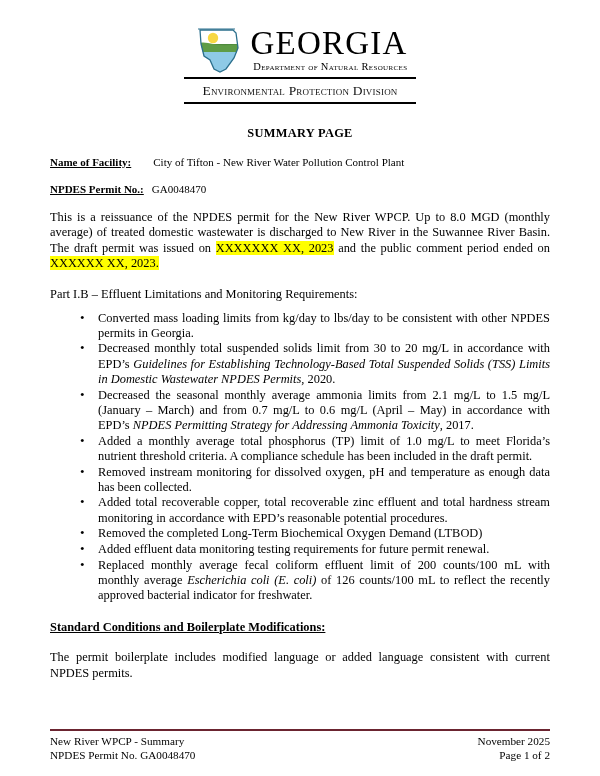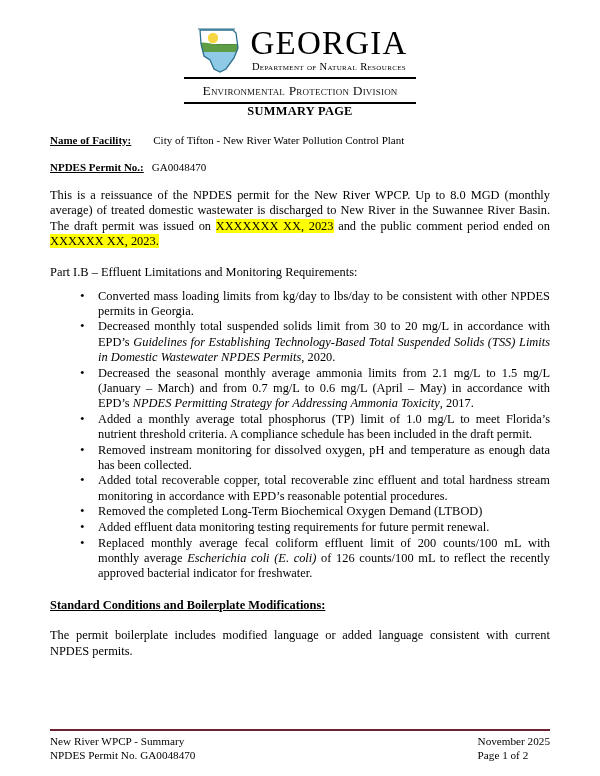--- a/index.html
+++ b/index.html
@@ -36,21 +36,21 @@
     gap: 6px;
   }
   .state-mark {
     width: 52px;
     height: 48px;
     position: relative;
   }
   .wordmark-block {
     display: flex;
     flex-direction: column;
-    align-items: center;
+    align-items: flex-end;
     padding-bottom: 1px;
   }
   .wordmark {
     font-family: "Liberation Serif", "DejaVu Serif", serif;
     font-size: 33px;
     line-height: 33px;
     letter-spacing: 1.2px;
     font-weight: 400;
     color: #000;
   }
@@ -88,20 +88,21 @@
   
   .content {
     padding: 0 50px;
     box-sizing: border-box;
   }
   .doc-title {
     text-align: center;
     font-weight: bold;
     font-size: 12.4px;
     letter-spacing: 0.3px;
+    margin-top: 22px;
   }
   .field-row {
     font-size: 11px;
     margin-top: 15px;
     display: flex;
     align-items: baseline;
   }
   .field-label {
     font-weight: bold;
     text-decoration: underline;
@@ -166,21 +167,21 @@
     background: #6b2430;
     width: 100%;
   }
   .footer-cols {
     display: flex;
     justify-content: space-between;
     margin-top: 4px;
     font-size: 11.2px;
     line-height: 13.5px;
   }
-  .footer-right { }
+  .footer-right { text-align: right; }
 </style>
 </head>
 <body>
 
 <div class="page">
 
   <div class="masthead">
     <div class="logo-row">
       <div class="state-mark">
         <svg viewBox="0 0 52 48" width="52" height="48" aria-hidden="true">

